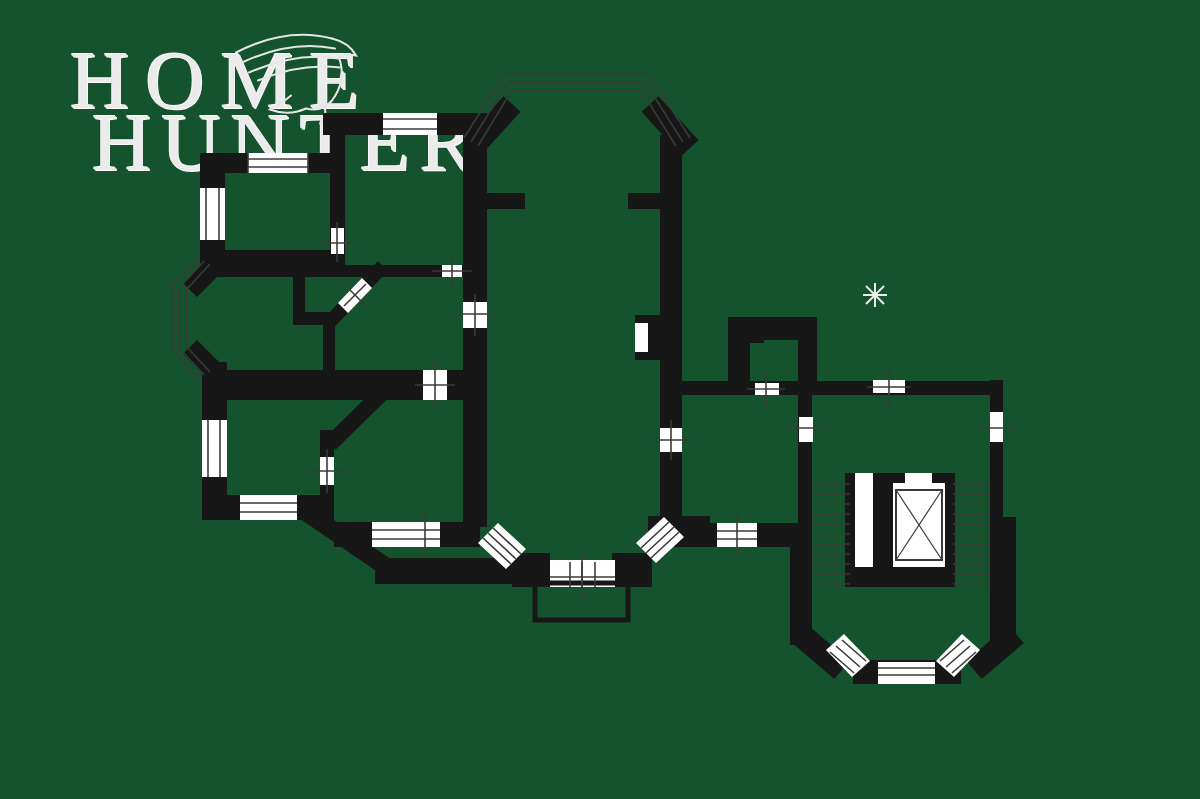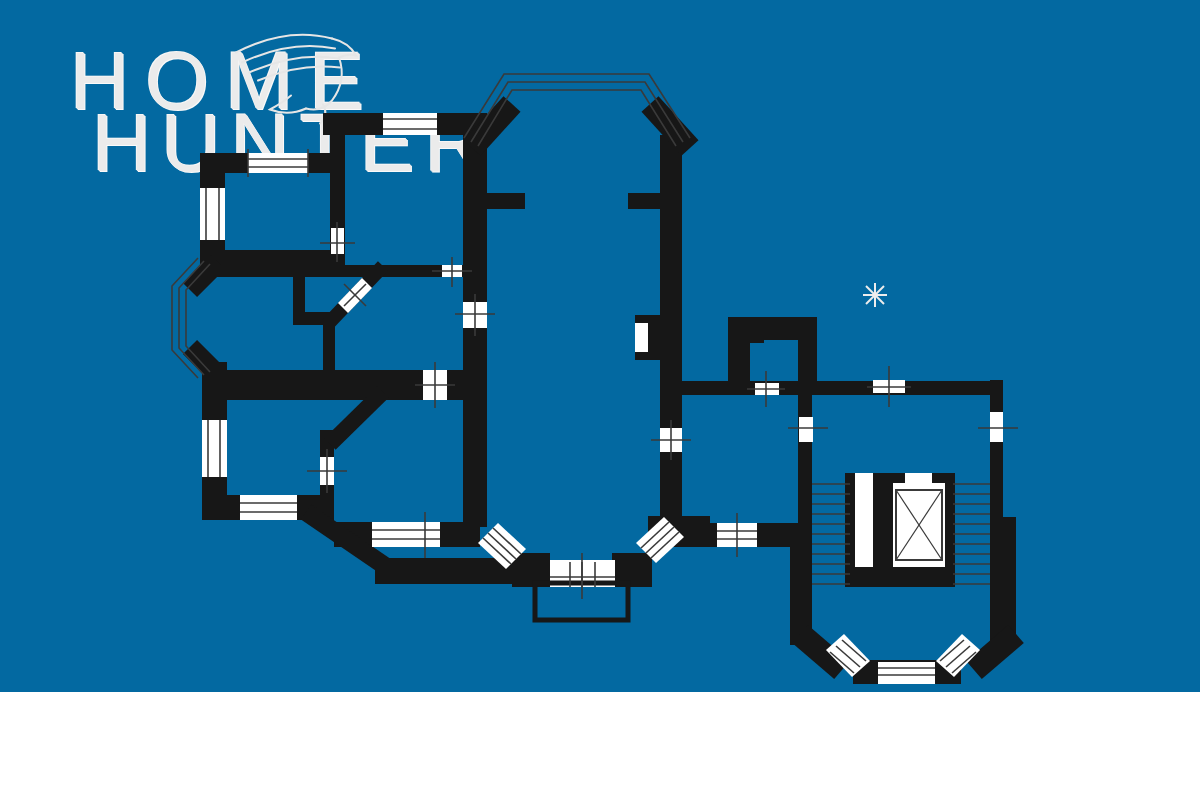--- a/index.html
+++ b/index.html
@@ -1,17 +1,17 @@
 <!DOCTYPE html>
 <html><head>
 <meta charset="utf-8">
 <style>
   html,body{margin:0;padding:0;background:#fff;}
-  .stage{position:relative;width:1200px;height:692px;background:#0369a1;overflow:hidden;
-         font-family:Liberation Sans, sans-serif;}
+  .stage{position:relative;width:1200px;height:799px;background:#14532d;overflow:hidden;
+         font-family:Liberation Serif, serif;}
   .watermark{position:absolute;left:0;top:0;width:100%;height:100%;z-index:1;}
   .wm-line{position:absolute;color:#ebebeb;text-shadow:1px 1px 0 #fafafa, -1px -1px 0 #f6f6f6;
            font-weight:400;white-space:nowrap;user-select:none;}
   .wm-line1{left:70px;top:34px;font-size:82px;letter-spacing:16px;}
   .wm-line2{left:92px;top:96px;font-size:82px;letter-spacing:10px;}
   .eagle{position:absolute;left:228px;top:18px;width:150px;height:115px;}
   .plan-svg{position:absolute;left:0;top:0;z-index:2;}
 </style>
 </head>
 <body>

